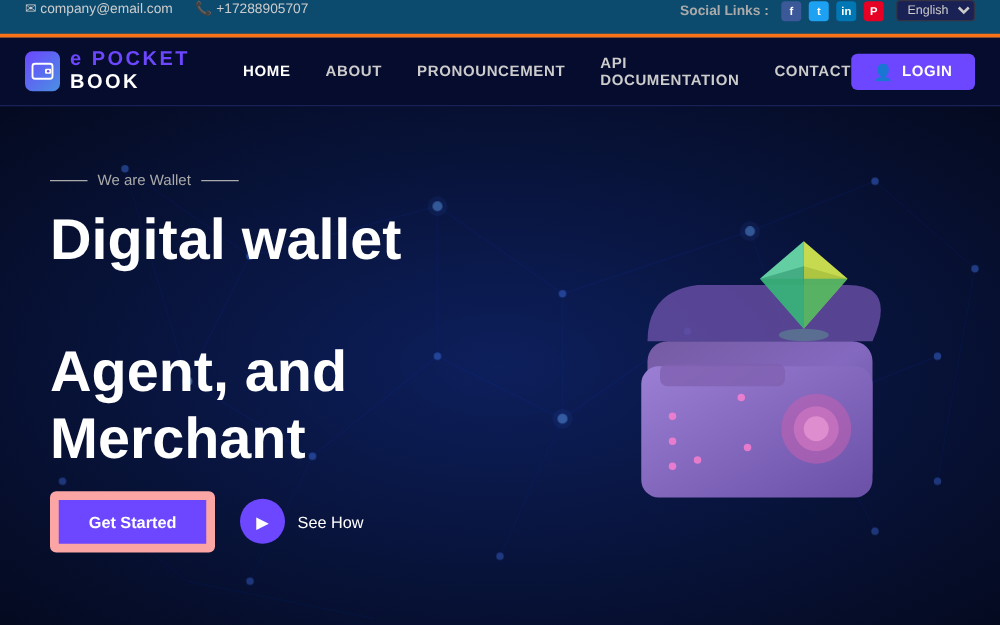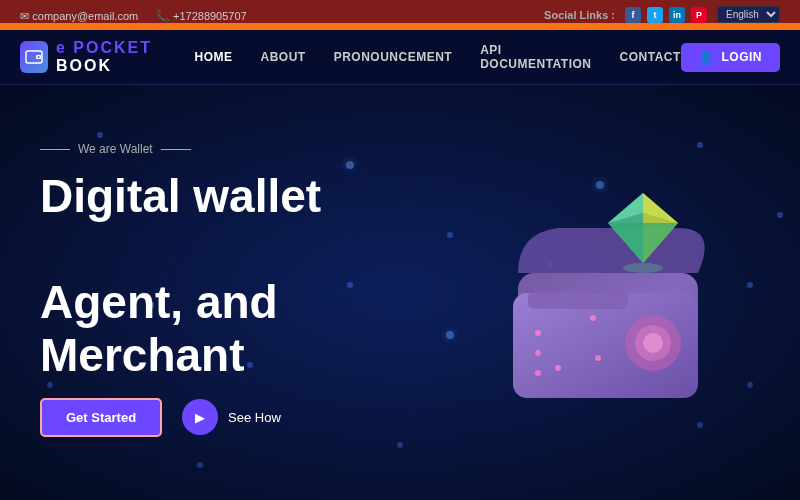--- a/index.html
+++ b/index.html
@@ -1,28 +1,28 @@
 <!DOCTYPE html>
 <html><head>
   <meta charset="utf-8">
   <style>
     * { margin: 0; padding: 0; box-sizing: border-box; }
     body { width: 800px; height: 500px; overflow: hidden; font-family: 'Segoe UI', Arial, sans-serif; background: #060d2e; }
 
     
     .topbar {
-      background: #7f1d1d;
+      background: #0c4a6e;
       display: flex;
       justify-content: space-between;
-      align-items: flex-end;
+      align-items: flex-start;
       padding: 0 20px;
       height: 30px;
       font-size: 11px;
       color: #ccc;
-      border-bottom: 7px solid #f97316;
+      border-bottom: 3px solid #f97316;
     }
     .topbar-left { display: flex; gap: 18px; align-items: center; }
     .topbar-right { display: flex; gap: 10px; align-items: center; }
     .social-label { color: #aaa; margin-right: 0; font-weight: bold; }
     .social-icons { display: flex; gap: 6px; }
     .social-icon {
       width: 16px; height: 16px; border-radius: 3px;
       display: flex; align-items: center; justify-content: center;
       font-size: 9px; font-weight: bold; color: #fff; cursor: pointer;
     }
@@ -111,21 +111,21 @@
       font-size: 46px; font-weight: 800; color: #fff;
       line-height: 1.15; margin-bottom: 16px;
     }
     .hero-desc {
       font-size: 11.5px; color: #bbb; line-height: 1.6;
       margin-bottom: 28px; max-width: 380px;
     }
     .hero-actions { display: flex; align-items: center; gap: 20px; }
     .get-started-btn {
       background: #6c47ff;
-      color: #fff; border: 2px solid #fca5a5;
+      color: #fff; border: 7px solid #fca5a5;
       padding: 10px 24px; border-radius: 5px;
       font-size: 13px; font-weight: 600; cursor: pointer;
     }
     .see-how { display: flex; align-items: center; gap: 10px; cursor: pointer; }
     .play-btn {
       width: 36px; height: 36px;
       background: #6c47ff;
       border-radius: 50%;
       display: flex; align-items: center; justify-content: center;
       font-size: 13px; color: #fff;

